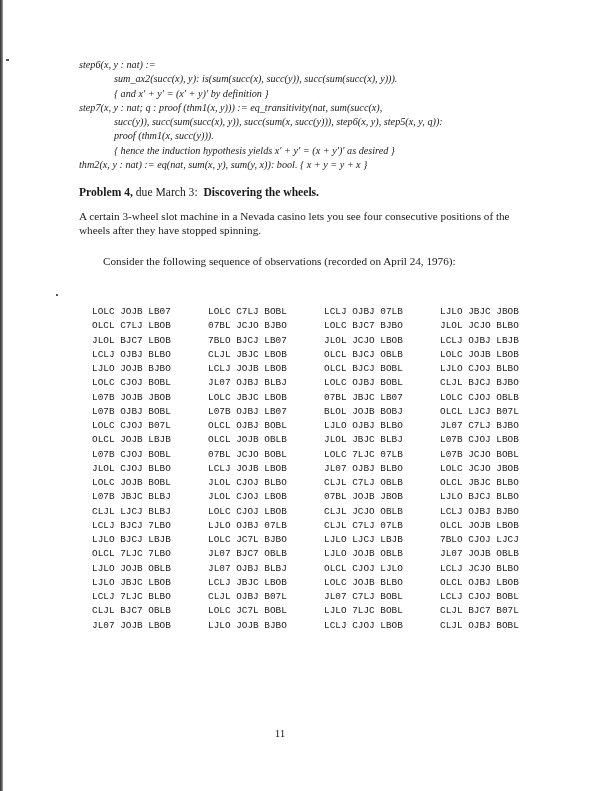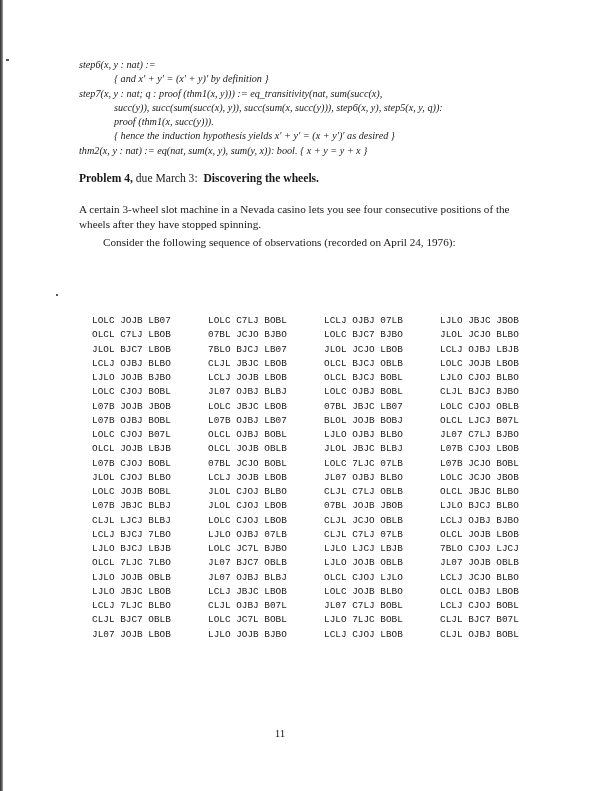--- a/index.html
+++ b/index.html
@@ -15,61 +15,61 @@
   .page {
     position: absolute; left: 79px; top: 58px; width: 460px;
     font-family: "Liberation Serif", "DejaVu Serif", serif; font-size: 10.2px; line-height: 14.3px;
   }
   .line { white-space: nowrap; }
   .ind1 { padding-left: 35px; }
   .math { font-style: italic; }
   .gap { height: 12px; }
   .problem-title { font-size: 11.6px; margin-top: 2px; }
   .problem-title b { font-weight: bold; }
-  .para { font-size: 11.2px; line-height: 14.5px; margin-top: 16px; white-space: normal; }
+  .para { font-size: 11.2px; line-height: 14.5px; margin-top: 8px; white-space: normal; }
   .para .indent { display: inline-block; width: 24px; }
   .obs-grid {
     position: absolute; left: 92px; top: 305px; width: 460px;
     display: grid; grid-template-columns: 116px 116px 116px 116px;
     font-family: "Liberation Mono", "DejaVu Sans Mono", monospace; font-size: 9.4px; line-height: 14.25px;
     color: #222;
-    margin-top: 9px;
   }
   .obs-col div { white-space: pre; }
   .page-number {
     position: absolute; left: 0; width: 560px; top: 727px; text-align: center;
     font-family: "Liberation Serif", serif; font-size: 11px;
   }
 </style>
 </head>
 <body>
 
 <div class="edge-left"></div>
 <div class="speck" style="left:6px;top:59px;width:3px;height:2px;"></div>
 <div class="speck" style="left:56px;top:294px;width:2px;height:2px;"></div>
 
 <div class="page">
   <div id="proof">
       <div class="line math">step6(x, y : nat) :=</div>
+      <div class="line math ind1">sum_ax2(succ(x), y):  is(sum(succ(x), succ(y)), succ(sum(succ(x), y))).</div>
       <div class="line math ind1">{ and x′ + y′ = (x′ + y)′ by definition }</div>
       <div class="line math">step7(x, y : nat; q : proof (thm1(x, y))) := eq_transitivity(nat, sum(succ(x),</div>
       <div class="line math ind1">succ(y)), succ(sum(succ(x), y)), succ(sum(x, succ(y))), step6(x, y), step5(x, y, q)):</div>
       <div class="line math ind1">proof (thm1(x, succ(y))).</div>
       <div class="line math ind1">{ hence the induction hypothesis yields x′ + y′ = (x + y′)′ as desired }</div>
       <div class="line math">thm2(x, y : nat) := eq(nat, sum(x, y), sum(y, x)):  bool.    { x + y = y + x }</div>
     </div>
 
   <div class="gap"></div>
   <div class="line problem-title">
     <b>Problem 4,</b>
     <span>due March 3:</span>
     &nbsp;<b>Discovering the wheels.</b>
   </div>
   <div class="para">A certain 3-wheel slot machine in a Nevada casino lets you see four consecutive positions of the wheels after they have stopped spinning.</div>
-  <div class="para" style="margin-top:4px"><span class="indent"></span><span>Consider the following sequence of observations (recorded on April 24, 1976):</span></div>
+  <div class="para" style="margin-top:16px"><span class="indent"></span><span>Consider the following sequence of observations (recorded on April 24, 1976):</span></div>
 </div>
 
 <div class="obs-grid" id="obs-grid">
     <div class="obs-col">
       <div>LOLC JOJB LB07</div>
       <div>OLCL C7LJ LBOB</div>
       <div>JLOL BJC7 LBOB</div>
       <div>LCLJ OJBJ BLBO</div>
       <div>LJLO JOJB BJBO</div>
       <div>LOLC CJOJ BOBL</div>

